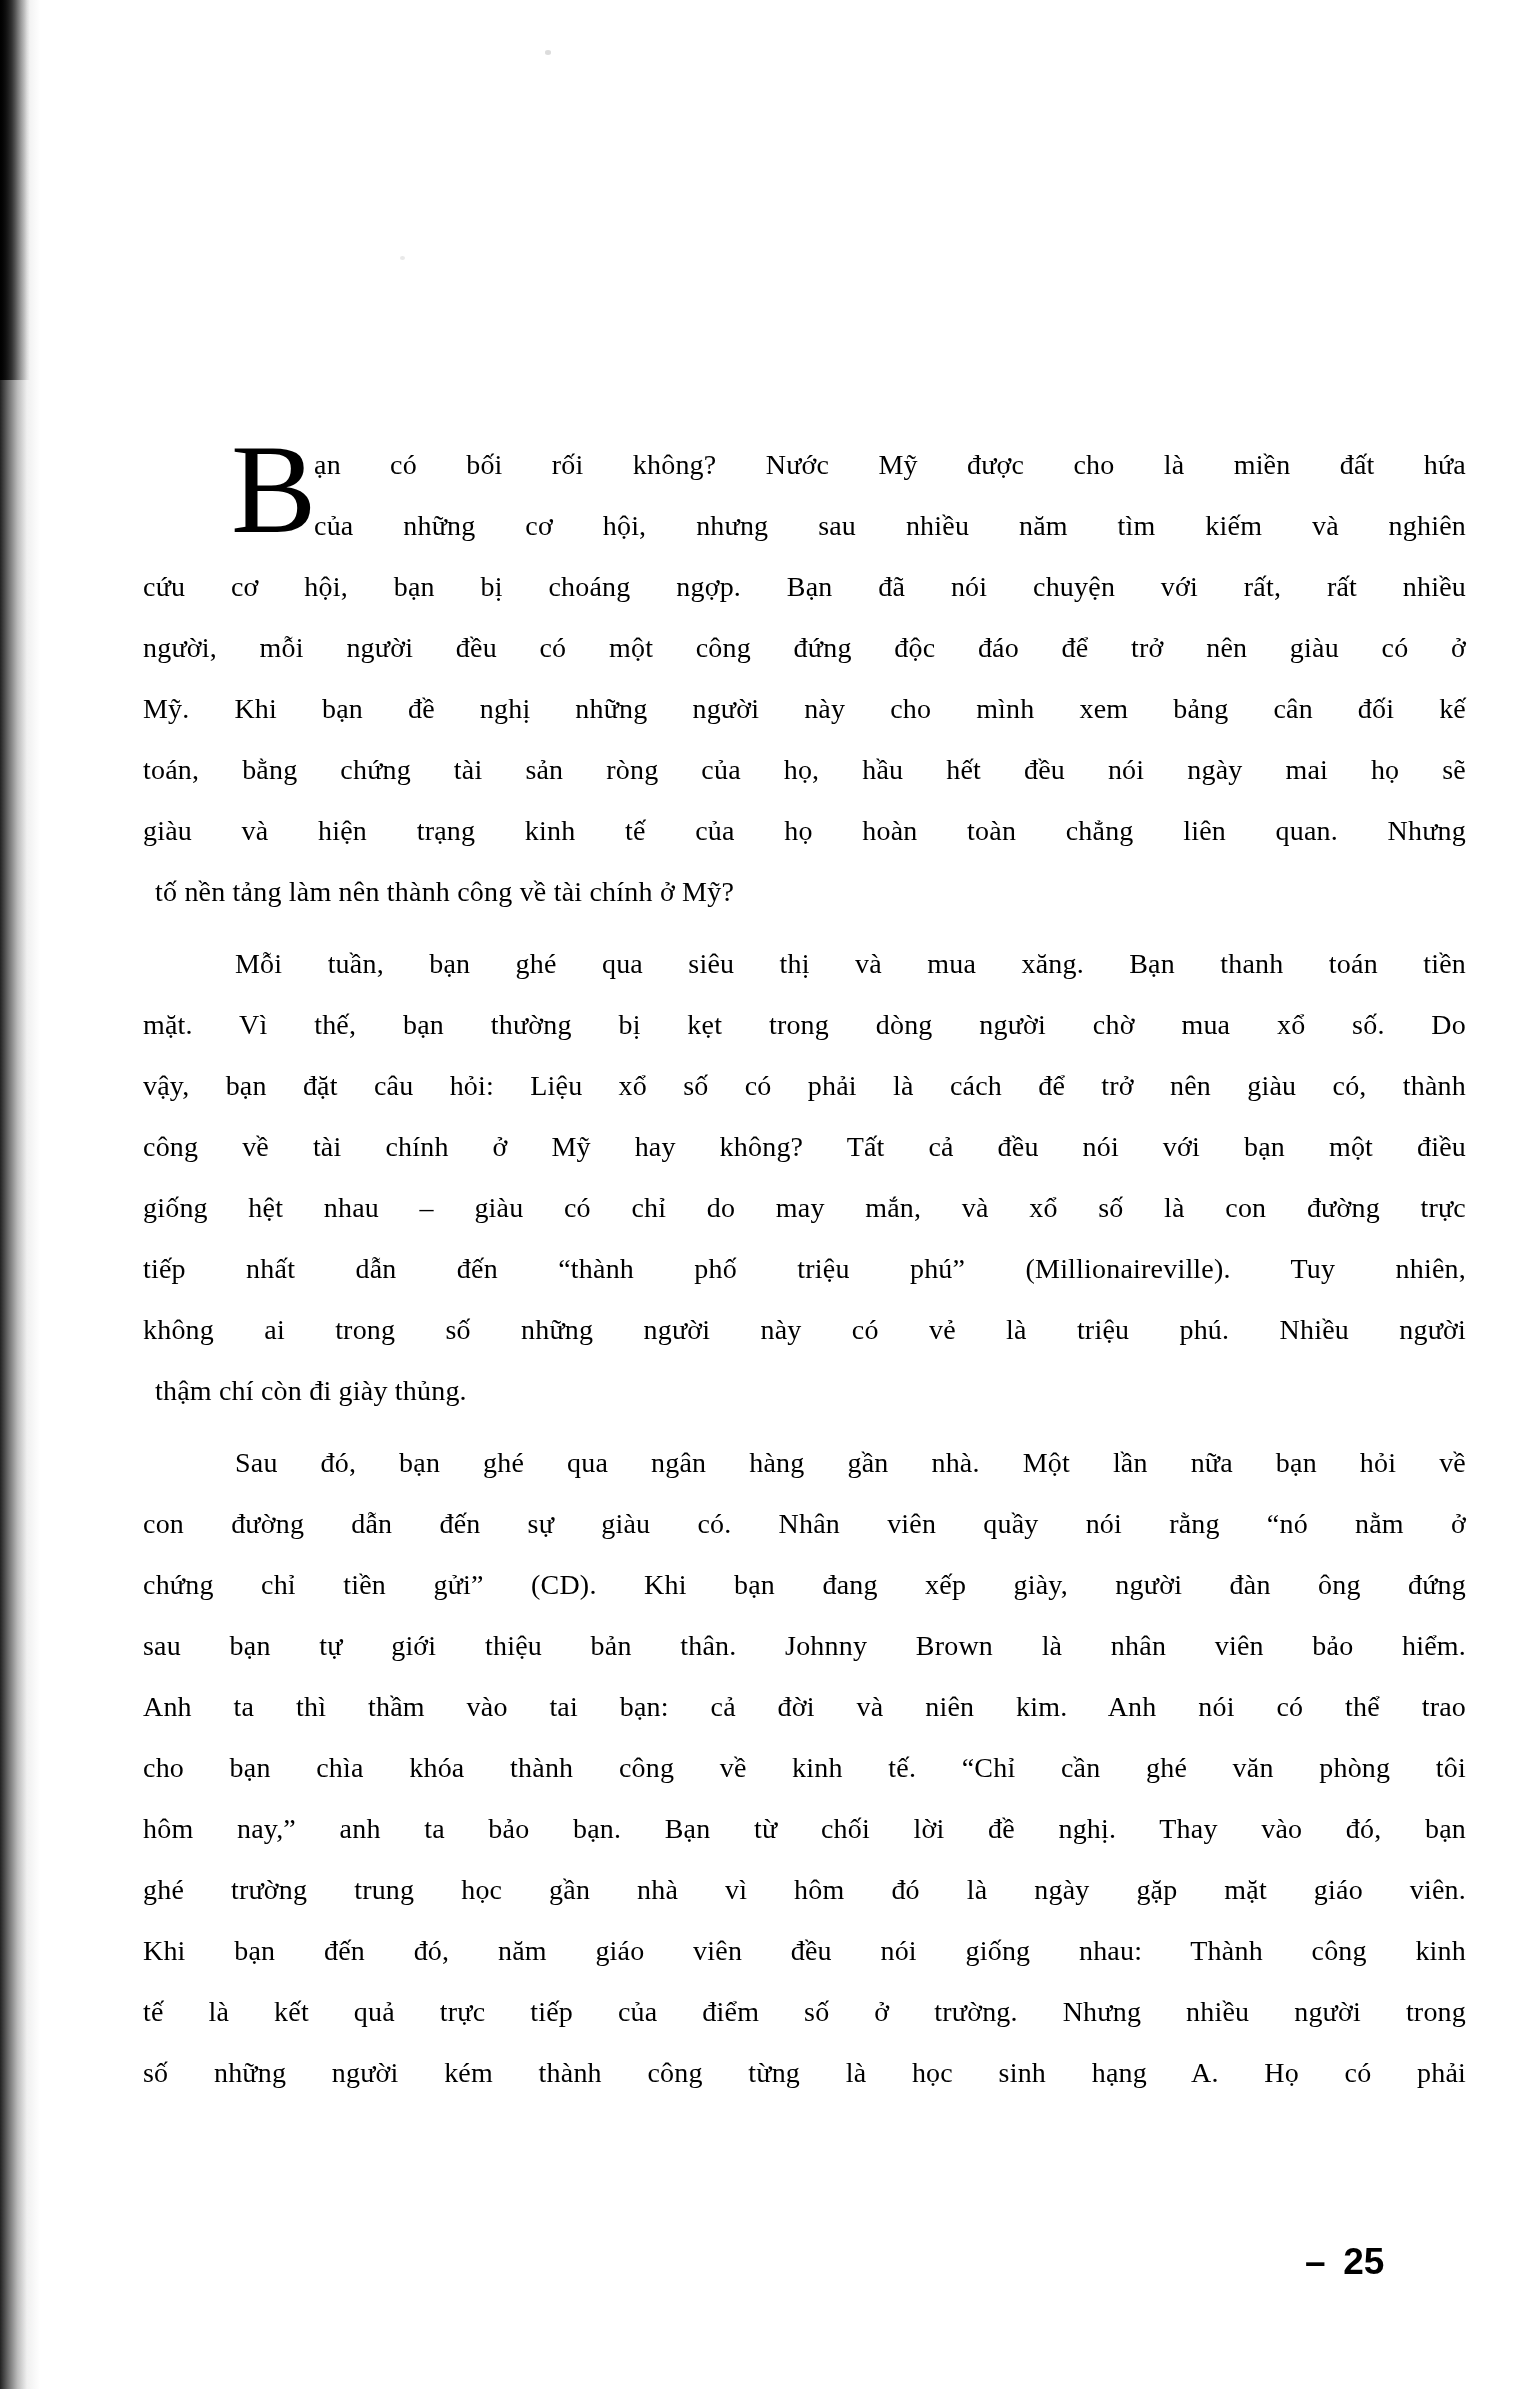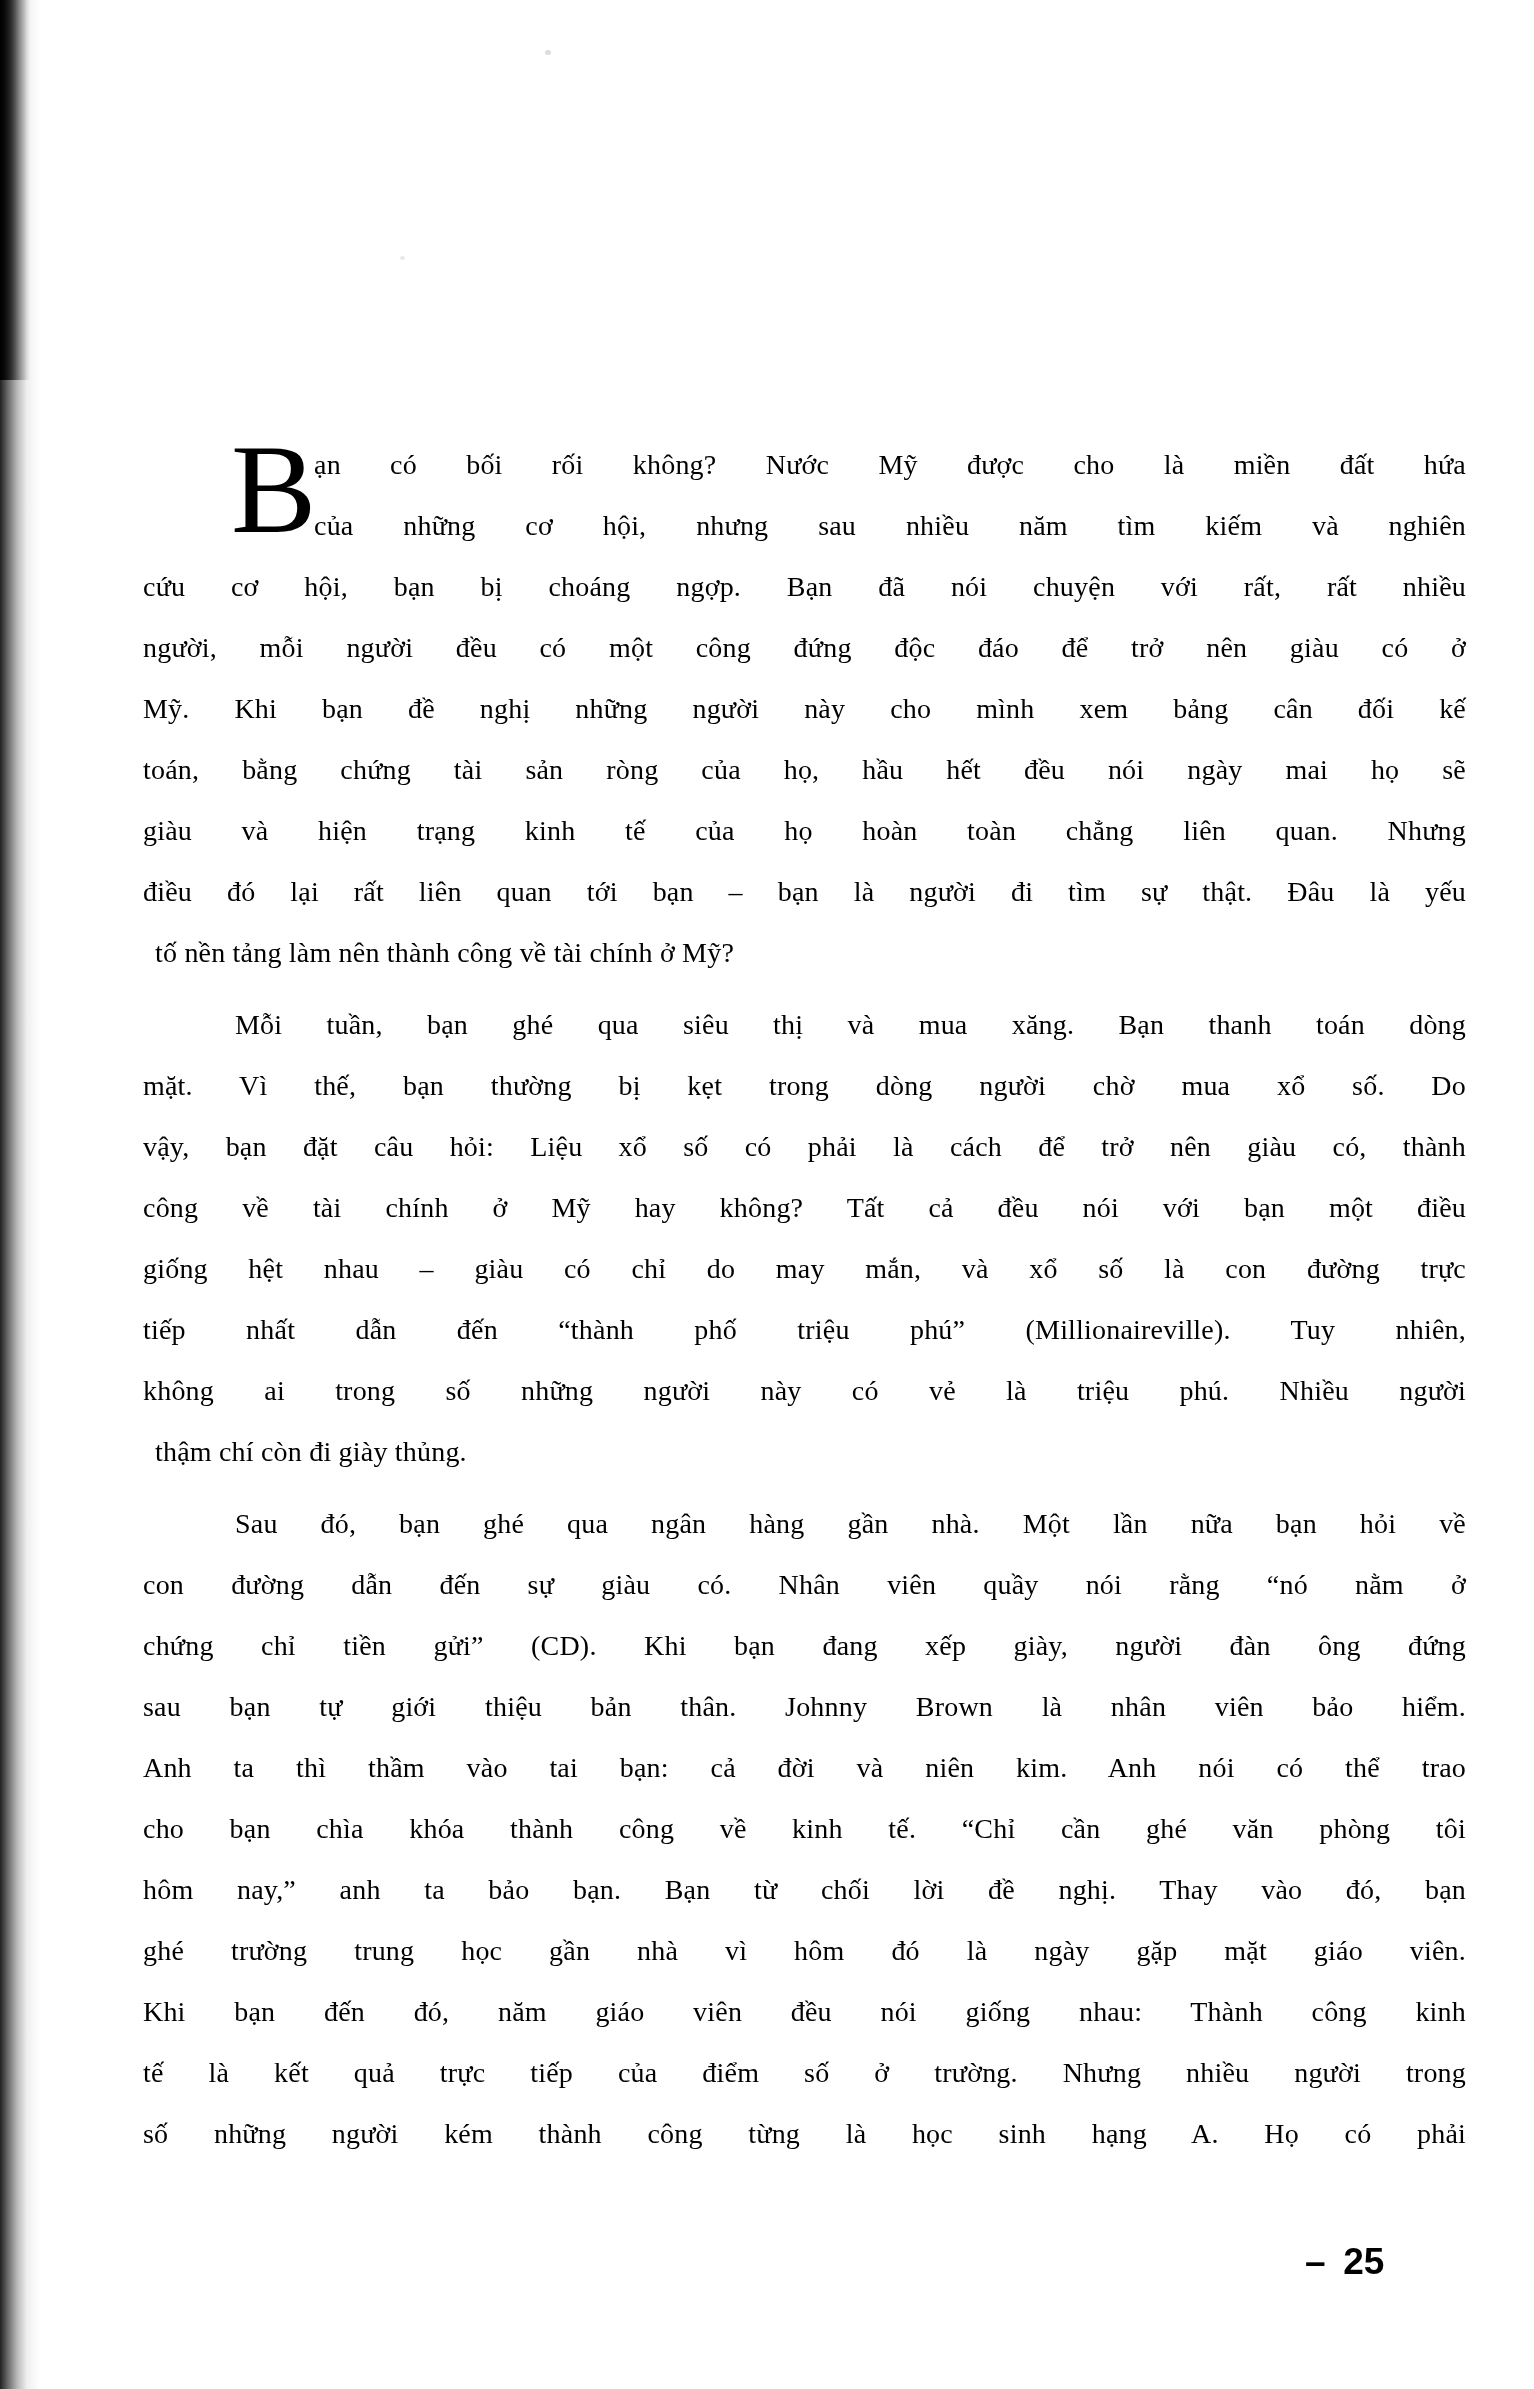--- a/index.html
+++ b/index.html
@@ -73,25 +73,24 @@
   <div class="textblock">
       <div class="para has-dropcap">
         <span class="dropcap">B</span>
         <div class="line dc-indent">ạn có bối rối không? Nước Mỹ được cho là miền đất hứa</div>
         <div class="line dc-indent">của những cơ hội, nhưng sau nhiều năm tìm kiếm và nghiên</div>
         <div class="line">cứu cơ hội, bạn bị choáng ngợp. Bạn đã nói chuyện với rất, rất nhiều</div>
         <div class="line">người, mỗi người đều có một công đứng độc đáo để trở nên giàu có ở</div>
         <div class="line">Mỹ. Khi bạn đề nghị những người này cho mình xem bảng cân đối kế</div>
         <div class="line">toán, bằng chứng tài sản ròng của họ, hầu hết đều nói ngày mai họ sẽ</div>
         <div class="line">giàu và hiện trạng kinh tế của họ hoàn toàn chẳng liên quan. Nhưng</div>
-        <div class="line">điều đó lại rất liên quan tới bạn – bạn là người đi tìm sự thật. Đâu là yếu</div>
         <div class="line end">tố nền tảng làm nên thành công về tài chính ở Mỹ?</div>
       </div>
       <div class="para">
-        <div class="line indent">Mỗi tuần, bạn ghé qua siêu thị và mua xăng. Bạn thanh toán dòng</div>
+        <div class="line indent">Mỗi tuần, bạn ghé qua siêu thị và mua xăng. Bạn thanh toán tiền</div>
         <div class="line">mặt. Vì thế, bạn thường bị kẹt trong dòng người chờ mua xổ số. Do</div>
         <div class="line">vậy, bạn đặt câu hỏi: Liệu xổ số có phải là cách để trở nên giàu có, thành</div>
         <div class="line">công về tài chính ở Mỹ hay không? Tất cả đều nói với bạn một điều</div>
         <div class="line">giống hệt nhau – giàu có chỉ do may mắn, và xổ số là con đường trực</div>
         <div class="line">tiếp nhất dẫn đến “thành phố triệu phú” (Millionaireville). Tuy nhiên,</div>
         <div class="line">không ai trong số những người này có vẻ là triệu phú. Nhiều người</div>
         <div class="line end">thậm chí còn đi giày thủng.</div>
       </div>
       <div class="para">
         <div class="line indent">Sau đó, bạn ghé qua ngân hàng gần nhà. Một lần nữa bạn hỏi về</div>

